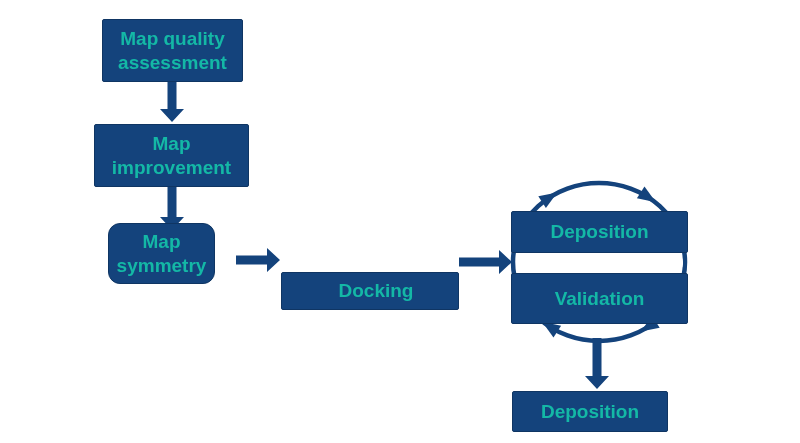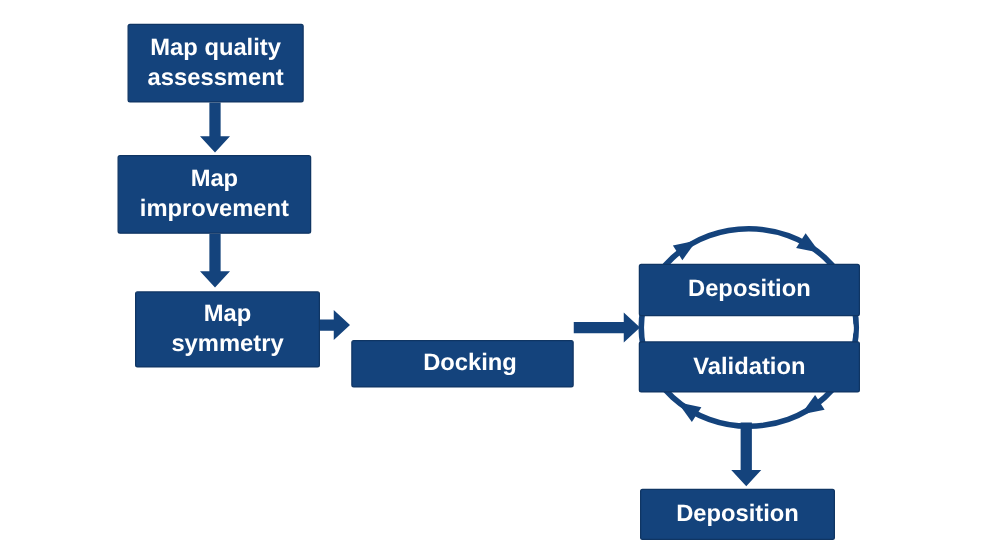--- a/index.html
+++ b/index.html
@@ -13,35 +13,35 @@
     background:#ffffff;
     overflow:hidden;
   }
   .layer{position:absolute;left:0;top:0;}
   .node{
     position:absolute;
     display:flex;align-items:center;justify-content:center;
     text-align:center;
     background:#14437C;
     border:1.5px solid #0F3563;
-    color:#ffffff;
+    color:#14b8a6;
     font-size:19px;font-weight:700;line-height:1.22;
     box-sizing:border-box;
     z-index:3;
     border-radius:2px;
     padding:0 8px;
   }
   
   .n-map-quality    {left:102px; top:19px;  width:141px; height:63px;}
   .n-map-improve    {left:94px;  top:124px; width:155px; height:63px;}
-  .n-map-symmetry   {left:108px; top:233px; width:148px; height:61px;}
+  .n-map-symmetry   {left:108px; top:223px; width:107px; height:61px;border-radius:12px;}
   .n-model-building {left:281px; top:211px; width:178px; height:42px;}
   .n-docking        {left:281px; top:272px; width:178px; height:38px;padding-left:20px;}
   .n-refinement     {left:511px; top:211px; width:177px; height:42px;}
-  .n-validation     {left:511px; top:273px; width:177px; height:41px;}
+  .n-validation     {left:511px; top:273px; width:177px; height:51px;}
   .n-deposition     {left:512px; top:391px; width:156px; height:41px;}
   .slot{
     position:absolute;
     left:516px; top:253px; width:167px; height:20px;
     background:#ffffff;
     border-radius:9px;
     z-index:2;
   }
   svg{display:block;}
 </style>

